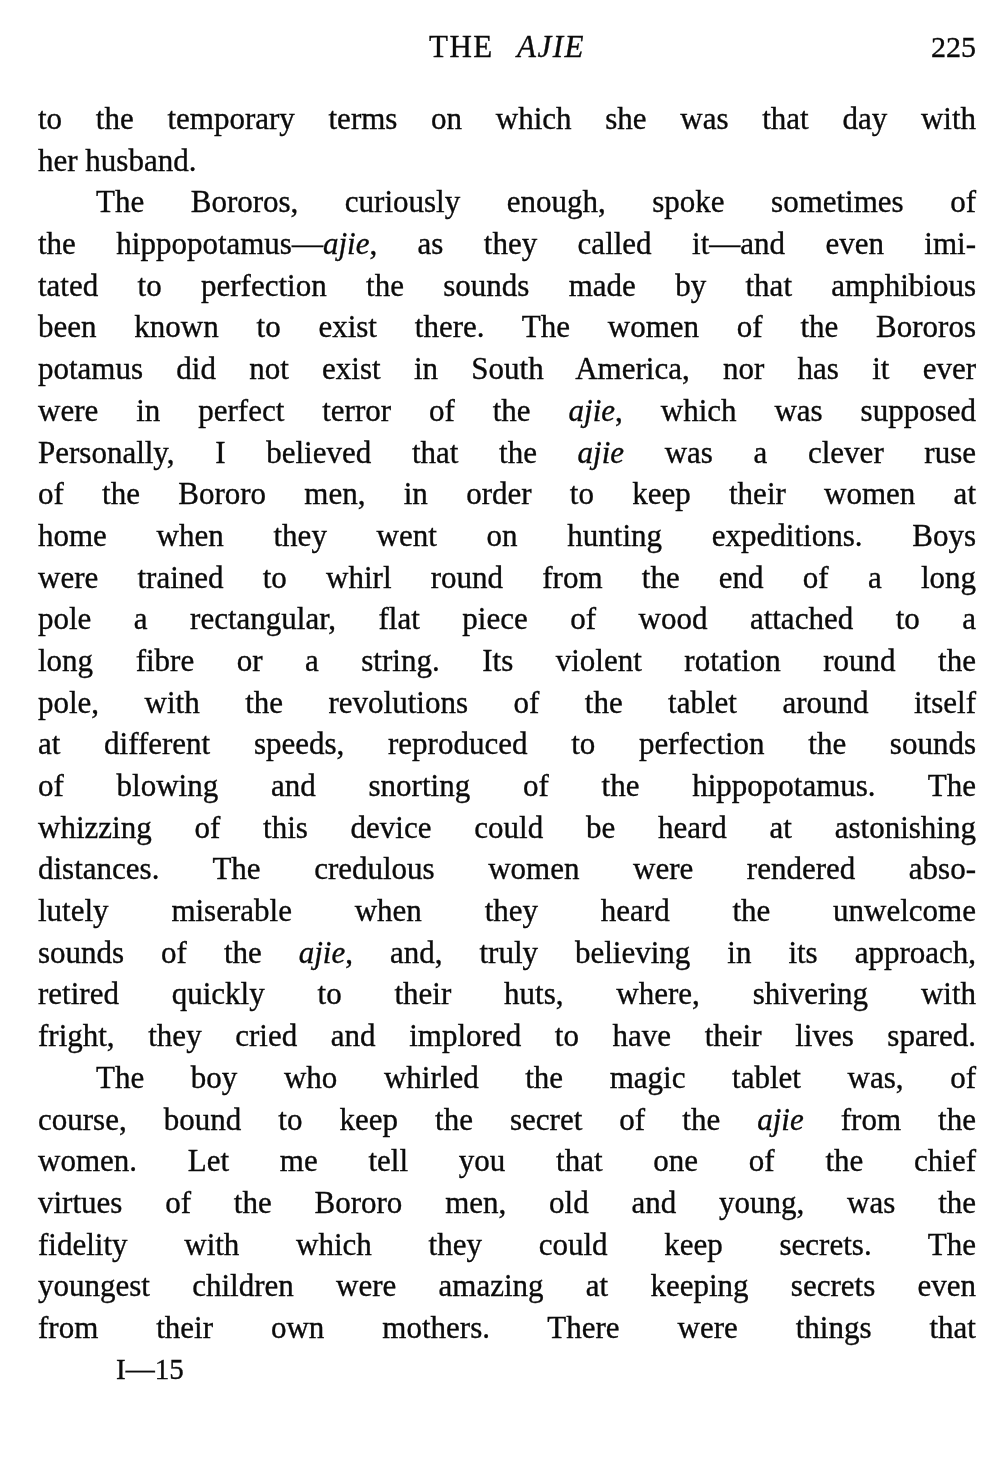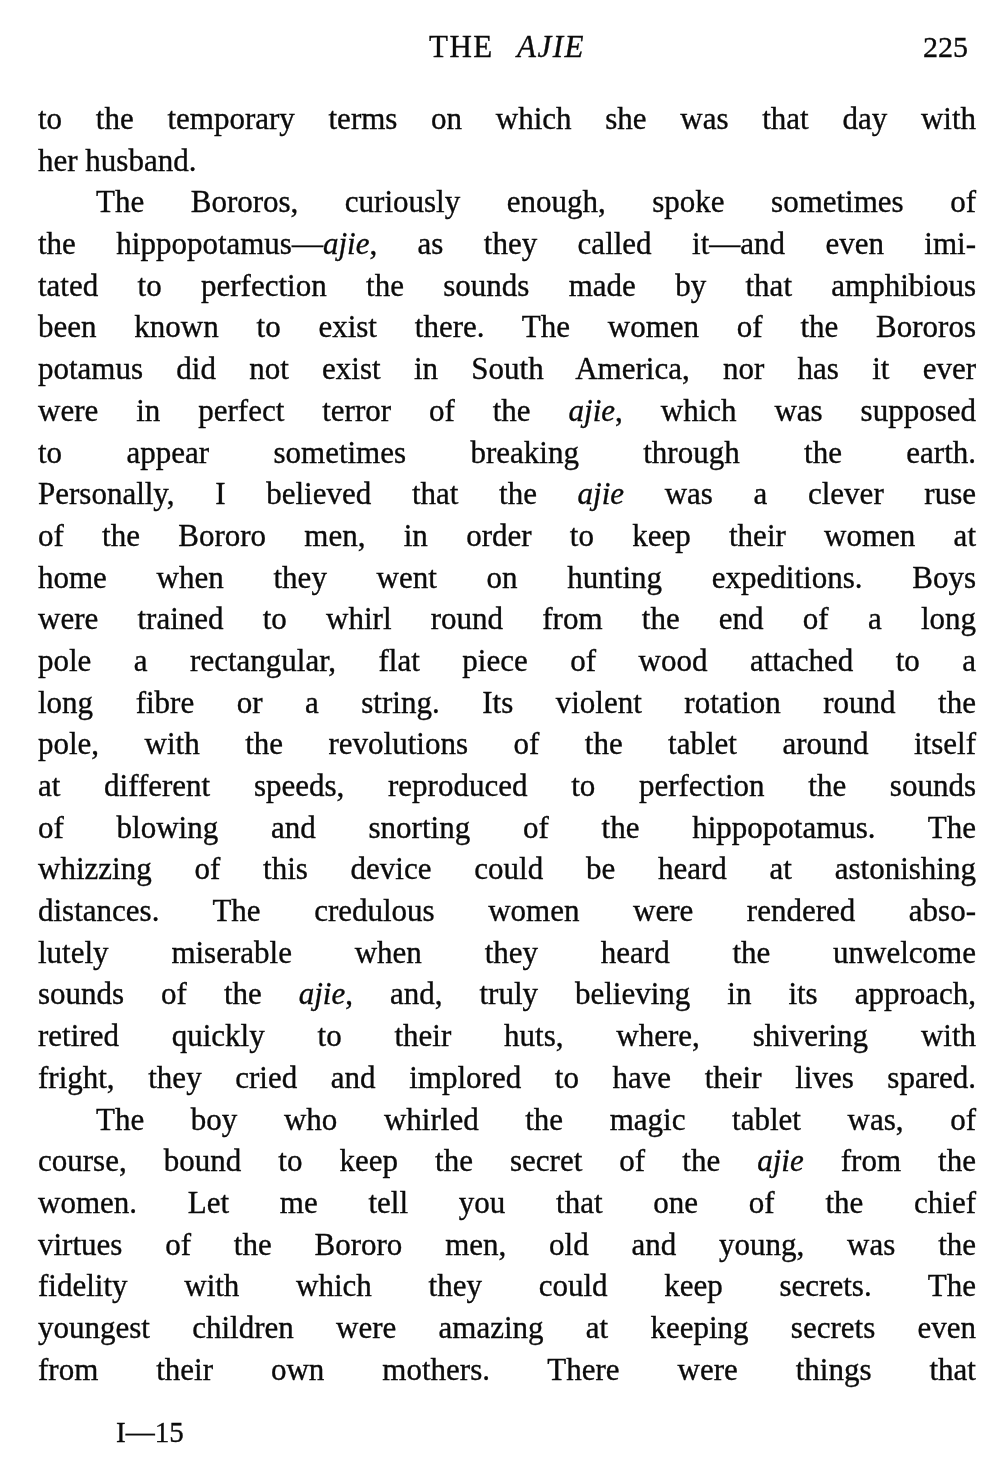--- a/index.html
+++ b/index.html
@@ -27,39 +27,39 @@
   .title{
     position:absolute;
     left:50%;top:0;
     transform:translateX(-50%);
     white-space:nowrap;
     letter-spacing:1.5px;
   }
   .title .gap{margin-right:0.75em;}
   .pagenum{
     position:absolute;
-    right:8px;top:0;
+    right:0;top:0;
     font-size:30px;
   }
   .it{font-style:italic;}
   .body-text{
     margin-top:32px;
     font-size:31px;
   }
   .line{
     height:41.7px;
     line-height:41.7px;
     text-align:justify;
     text-align-last:justify;
     white-space:normal;
   }
   .line.indent{padding-left:58px;}
   .line.parend{text-align:left;text-align-last:left;}
   .footer{
-    margin-top:24px;
+    margin-top:2px;
     padding-left:78px;
     font-size:29px;
     line-height:36px;
   }
 </style>
 </head>
 <body>
 
 <div class="page">
   <div class="header">
@@ -71,21 +71,20 @@
 
   <div class="body-text">
       <div class="line"><span>to the temporary terms on which she was that day with</span></div>
       <div class="line parend"><span>her husband.</span></div>
       <div class="line indent"><span>The Bororos, curiously enough, spoke sometimes of</span></div>
       <div class="line"><span>the hippopotamus—</span><span class="it">ajie</span><span>, as they called it—and even imi-</span></div>
       <div class="line"><span>tated to perfection the sounds made by that amphibious</span></div>
       <div class="line"><span>been known to exist there.  The women of the Bororos</span></div>
       <div class="line"><span>potamus did not exist in South America, nor has it ever</span></div>
       <div class="line"><span>were in perfect terror of the </span><span class="it">ajie</span><span>, which was supposed</span></div>
-      <div class="line"><span>to appear sometimes breaking through the earth.</span></div>
       <div class="line"><span>Personally, I believed that the </span><span class="it">ajie</span><span> was a clever ruse</span></div>
       <div class="line"><span>of the Bororo men, in order to keep their women at</span></div>
       <div class="line"><span>home when they went on hunting expeditions.  Boys</span></div>
       <div class="line"><span>were trained to whirl round from the end of a long</span></div>
       <div class="line"><span>pole a rectangular, flat piece of wood attached to a</span></div>
       <div class="line"><span>long fibre or a string.  Its violent rotation round the</span></div>
       <div class="line"><span>pole, with the revolutions of the tablet around itself</span></div>
       <div class="line"><span>at different speeds, reproduced to perfection the sounds</span></div>
       <div class="line"><span>of blowing and snorting of the hippopotamus.  The</span></div>
       <div class="line"><span>whizzing of this device could be heard at astonishing</span></div>

